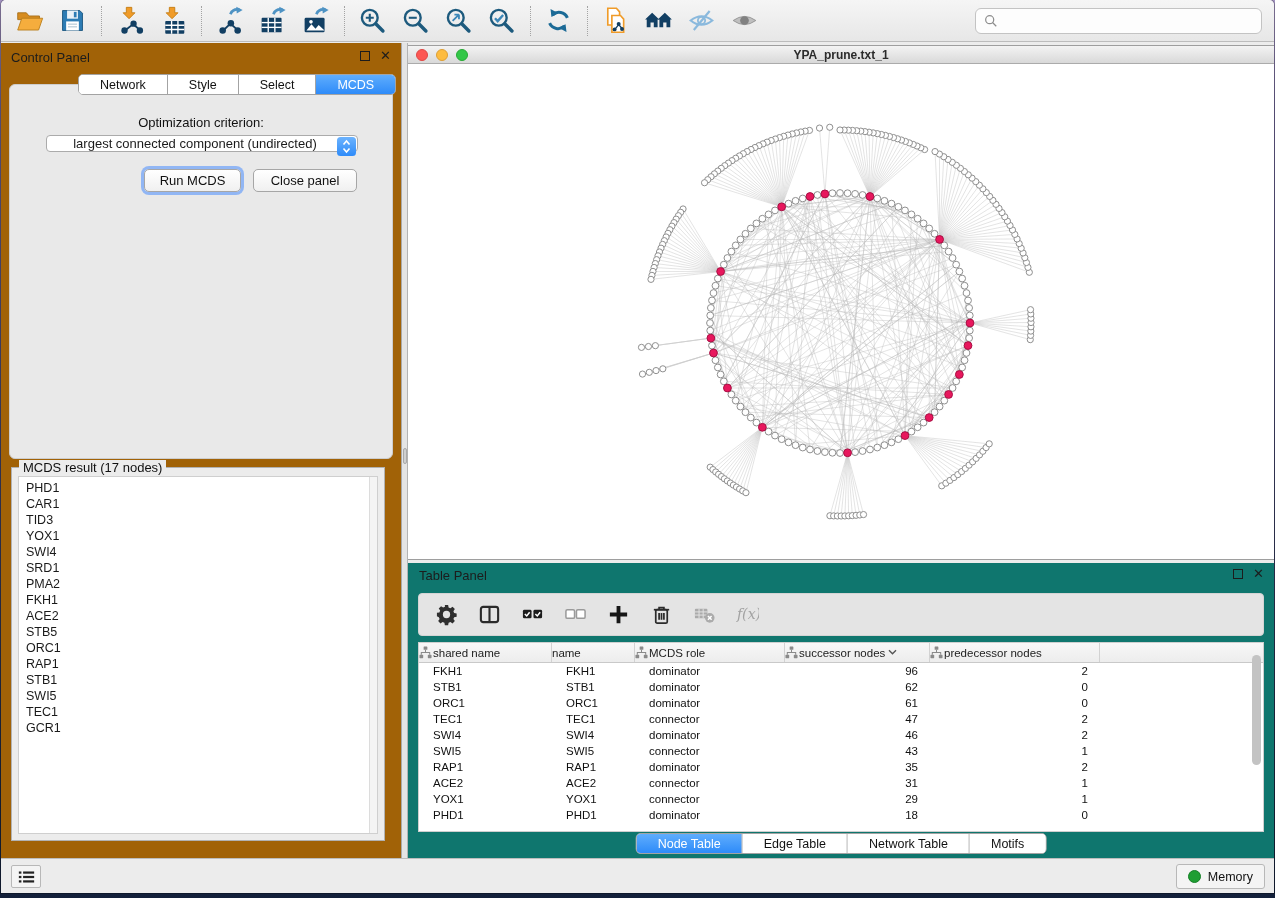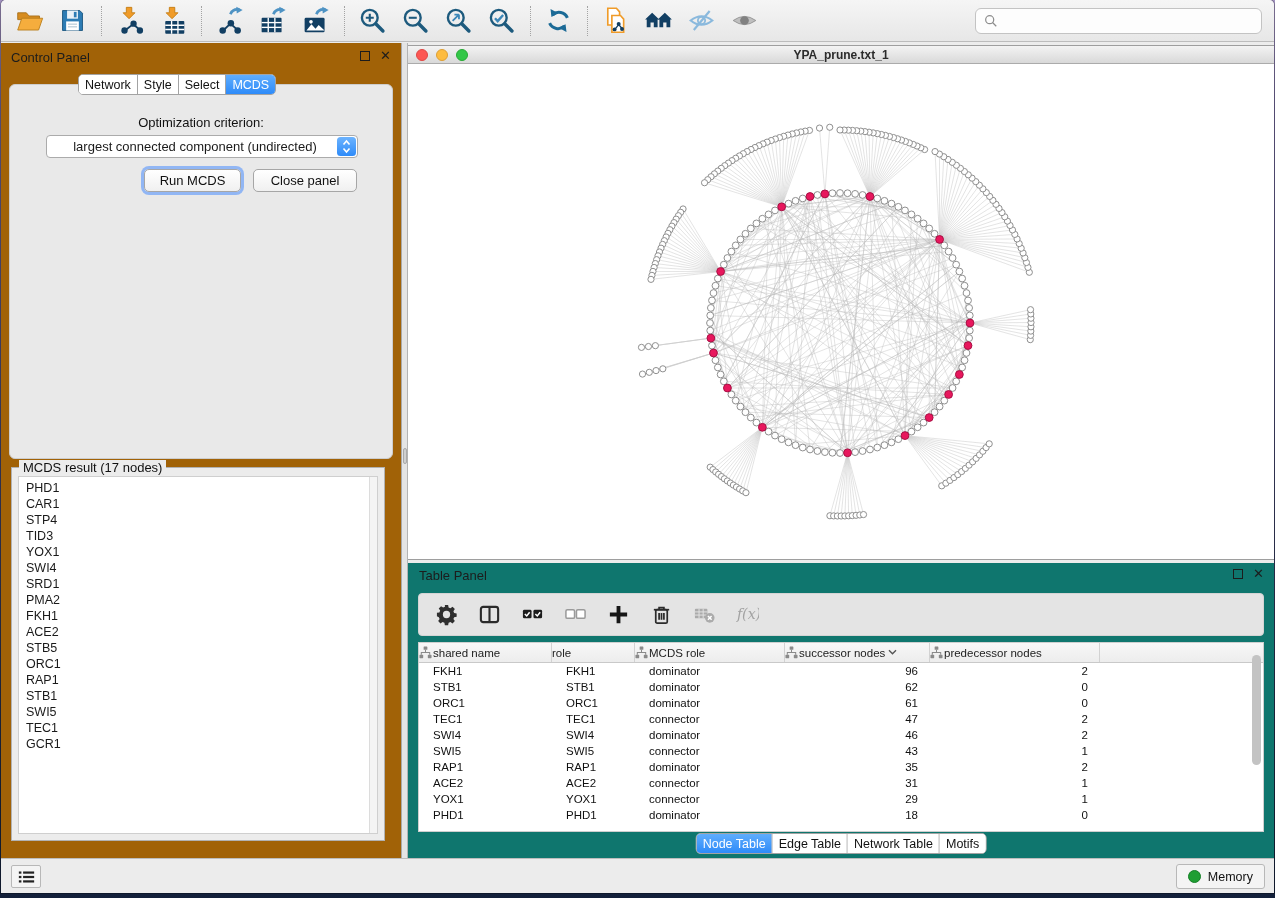--- a/index.html
+++ b/index.html
@@ -31,27 +31,27 @@
   }
   .search-box svg { width:14px; height:14px; margin-right:6px; flex:none; }
   .search-box input { border:none; outline:none; background:transparent; font-size:12px; width:100%; font-family:inherit; }
   
   .left-panel { position:absolute; left:0; top:43px; width:401px; bottom:35px; background:#a16207; border-right:1px solid #a9a9a9; }
   .panel-title { position:absolute; left:10px; top:7px; font-size:13px; color:#1c1c1c; }
   .win-btns { position:absolute; right:10px; top:8px; display:flex; align-items:center; gap:10px; }
   .float-btn { width:10px; height:10px; border:1.5px solid #1c1c1c; display:inline-block; }
   .close-btn { font-size:13px; font-weight:bold; color:#1c1c1c; line-height:10px; }
   .seg-tabs { position:absolute; display:flex; height:21px; border:1px solid #a3a3a3; border-radius:5px; background:#fff; z-index:3; overflow:hidden; }
-  .seg { padding:0 6px; font-size:12.5px; display:flex; align-items:center; justify-content:center; color:#111; border-right:1px solid #a3a3a3; background:#fff; cursor:default; }
+  .seg { padding:0 21px; font-size:12.5px; display:flex; align-items:center; justify-content:center; color:#111; border-right:1px solid #a3a3a3; background:#fff; cursor:default; }
   .seg:last-child { border-right:none; }
   .seg.active { background:linear-gradient(#5fadfd,#2e8bf9); color:#fff; }
   .cp-tabs { left:77px; top:31px; }
   .cp-content { position:absolute; left:8px; right:8px; top:41px; height:375px; background:#e9e9e9; border:1px solid #cdcdcd; border-radius:6px; z-index:1; }
   .opt-label { position:absolute; left:0; right:0; top:30px; text-align:center; font-size:13px; color:#111; }
-  .combo { position:absolute; left:36px; top:50px; width:312px; height:23px; background:#fff; border:1px solid #ababab; border-radius:4px; display:flex; align-items:center; }
+  .combo { position:absolute; left:36px; top:50px; width:312px; height:17px; background:#fff; border:1px solid #ababab; border-radius:4px; display:flex; }
   .combo-text { flex:1; font-size:13px; text-align:center; padding-left:6px; white-space:nowrap; overflow:hidden; }
   .combo-stepper { width:19px; height:19px; margin:1px 1px 1px 0; border-radius:3.5px; background:linear-gradient(#6cb3fe,#2e8bf9); display:flex; flex-direction:column; align-items:center; justify-content:center; }
   .combo-stepper svg { width:11px; height:15px; }
   .btn { position:absolute; height:23px; background:linear-gradient(#ffffff,#f0f0f0); border:1px solid #a6a6a6; border-radius:5px; font-size:13px; color:#111; display:flex; align-items:center; justify-content:center; font-family:inherit;margin-left:48px; }
   .btn-run { left:86px; top:84px; width:97px; box-shadow:0 0 0 3px rgba(87,149,252,.6); }
   .btn-close { left:195px; top:84px; width:104px; }
   .mcds-result { position:absolute; left:10px; right:16px; top:424px; height:374px; border:1px solid #b2b2b2; background:#ececec; }
   .mcds-legend { position:absolute; left:7px; top:-8px; background:#ececec; padding:0 4px; font-size:13px; color:#111; }
   .mcds-list { position:absolute; left:6px; right:6px; top:8px; bottom:6px; background:#fff; border:1px solid #cfcfcf; overflow:hidden; font-size:12.5px; line-height:16px; padding:3px 0 0 7px; }
   .mcds-list .scroll-track { position:absolute; right:0; top:0; bottom:0; width:8px; background:#f4f4f4; border-left:1px solid #dcdcdc; }
@@ -290,21 +290,20 @@
       </div>
       <button class="btn btn-run">Run MCDS</button>
       <button class="btn btn-close">Close panel</button>
     </div>
     <div class="mcds-result">
       <div class="mcds-legend">MCDS result (17 nodes)</div>
       <div class="mcds-list" id="mcds-list">
         <div class="scroll-track"></div>
       <div class="mcds-item">PHD1</div>
           <div class="mcds-item">CAR1</div>
-          <div class="mcds-item">STP4</div>
           <div class="mcds-item">TID3</div>
           <div class="mcds-item">YOX1</div>
           <div class="mcds-item">SWI4</div>
           <div class="mcds-item">SRD1</div>
           <div class="mcds-item">PMA2</div>
           <div class="mcds-item">FKH1</div>
           <div class="mcds-item">ACE2</div>
           <div class="mcds-item">STB5</div>
           <div class="mcds-item">ORC1</div>
           <div class="mcds-item">RAP1</div>
@@ -1069,21 +1068,21 @@
                 <g fill="#8a8a8a">
                   <rect x="5" y="0.5" width="4" height="3.6" rx="0.6"></rect>
                   <rect x="0.5" y="9.5" width="4" height="3.6" rx="0.6"></rect>
                   <rect x="9.5" y="9.5" width="4" height="3.6" rx="0.6"></rect>
                 </g>
                 <path d="M7 4v3M2.5 9.5V7h9v2.5" fill="none" stroke="#8a8a8a" stroke-width="1.1"></path>
               </svg>
               <span>shared name</span>
             </div>
             <div class="th" style="width: 83px;">
-              <span>role</span>
+              <span>name</span>
             </div>
             <div class="th" style="width: 150px;">
               <svg class="tree" viewBox="0 0 14 14">
                 <g fill="#8a8a8a">
                   <rect x="5" y="0.5" width="4" height="3.6" rx="0.6"></rect>
                   <rect x="0.5" y="9.5" width="4" height="3.6" rx="0.6"></rect>
                   <rect x="9.5" y="9.5" width="4" height="3.6" rx="0.6"></rect>
                 </g>
                 <path d="M7 4v3M2.5 9.5V7h9v2.5" fill="none" stroke="#8a8a8a" stroke-width="1.1"></path>
               </svg>

